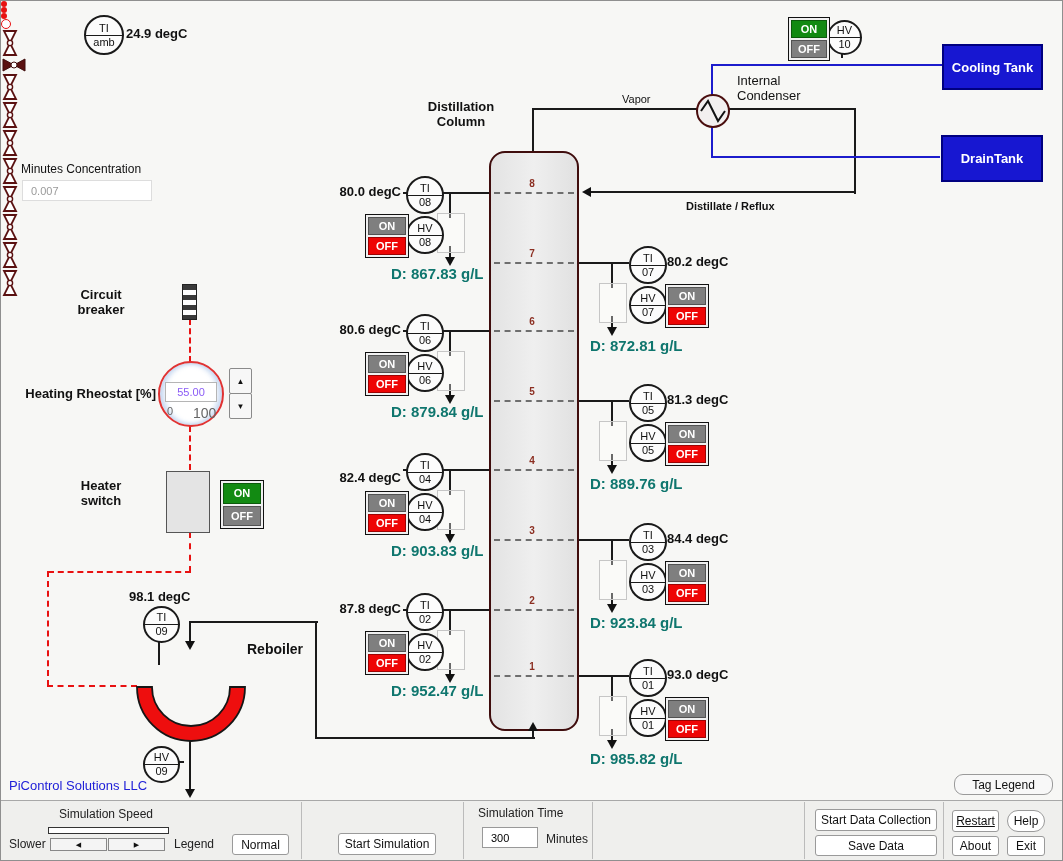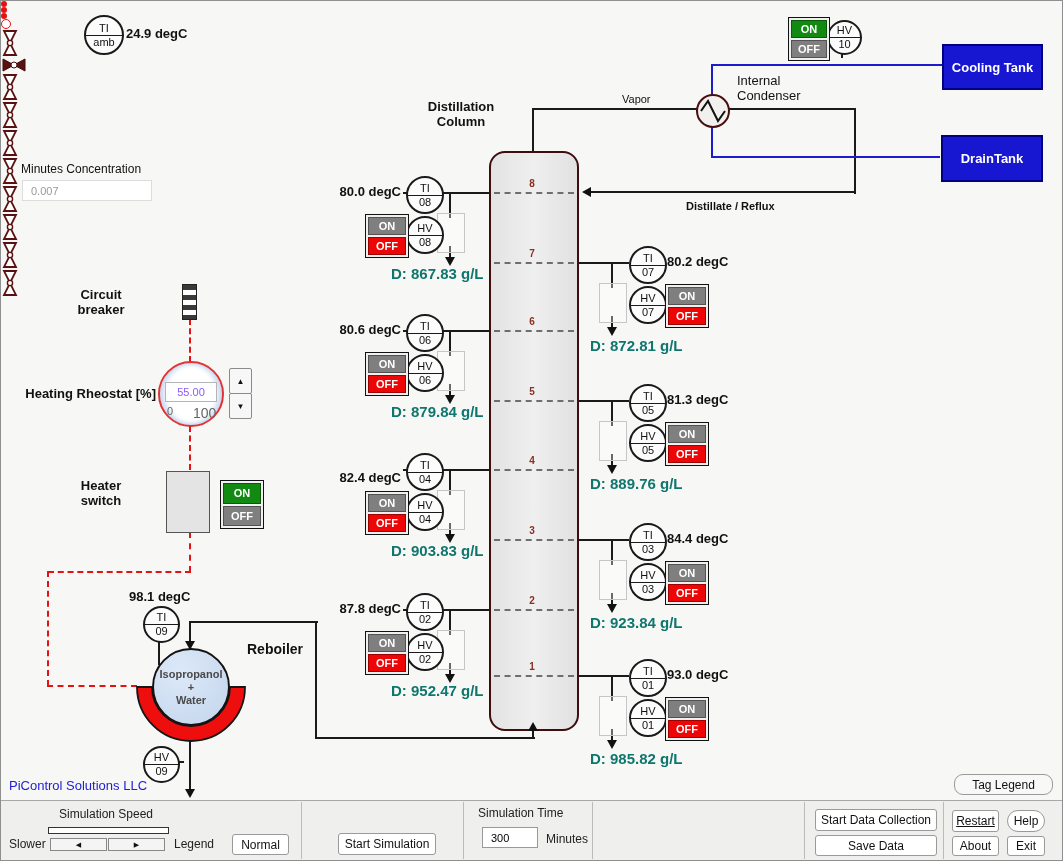--- a/index.html
+++ b/index.html
@@ -71,25 +71,20 @@
   <div class="spin" style="left:228px;top:392px;">▼</div>
 
   <div class="lbl bold" style="left:60px;top:477px;width:80px;text-align:center;">
     <div>Heater</div>
     <div>switch</div>
   </div>
   <div class="abs" style="left:165px;top:470px;width:44px;height:62px;border:1.5px solid #555;background:#e4e4e4;z-index:5;"></div>
 
   <div class="lbl bold" style="left:128px;top:588px;">98.1 degC</div>
   <div class="lbl bold" style="left:246px;top:640px;font-size:14px;">Reboiler</div>
-  <div class="abs" style="left:151px;top:647px;width:78px;height:78px;border-radius:50%;border:2px solid #131313;background:radial-gradient(circle at 35% 30%,#dce9f8,#c3d4ec);z-index:4;display:flex;flex-direction:column;align-items:center;justify-content:center;font-size:11px;font-weight:bold;color:#4a4a4a;line-height:13px;text-align:center;">
-    <div>Isopropanol</div>
-    <div>+</div>
-    <div>Water</div>
-  </div>
   <svg class="abs" style="left:134px;top:684px;z-index:3;" width="112" height="58">
     <path d="M2 2 A54 54 0 0 0 110 2 L95 2 A39 39 0 0 1 17 2 Z" fill="#ee0e0e" stroke="#161616" stroke-width="1.8"></path>
   </svg>
 
   <div class="lbl bold" style="left:410px;top:98px;width:100px;text-align:center;">
     <div>Distillation</div>
     <div>Column</div>
   </div>
   <div class="abs" style="left:488px;top:150px;width:90px;height:580px;border-radius:16px;border:2.5px solid #3f0d0d;background:linear-gradient(90deg,#e3e3e3,#efefef 50%,#e1e1e1);z-index:2;"></div>
 

